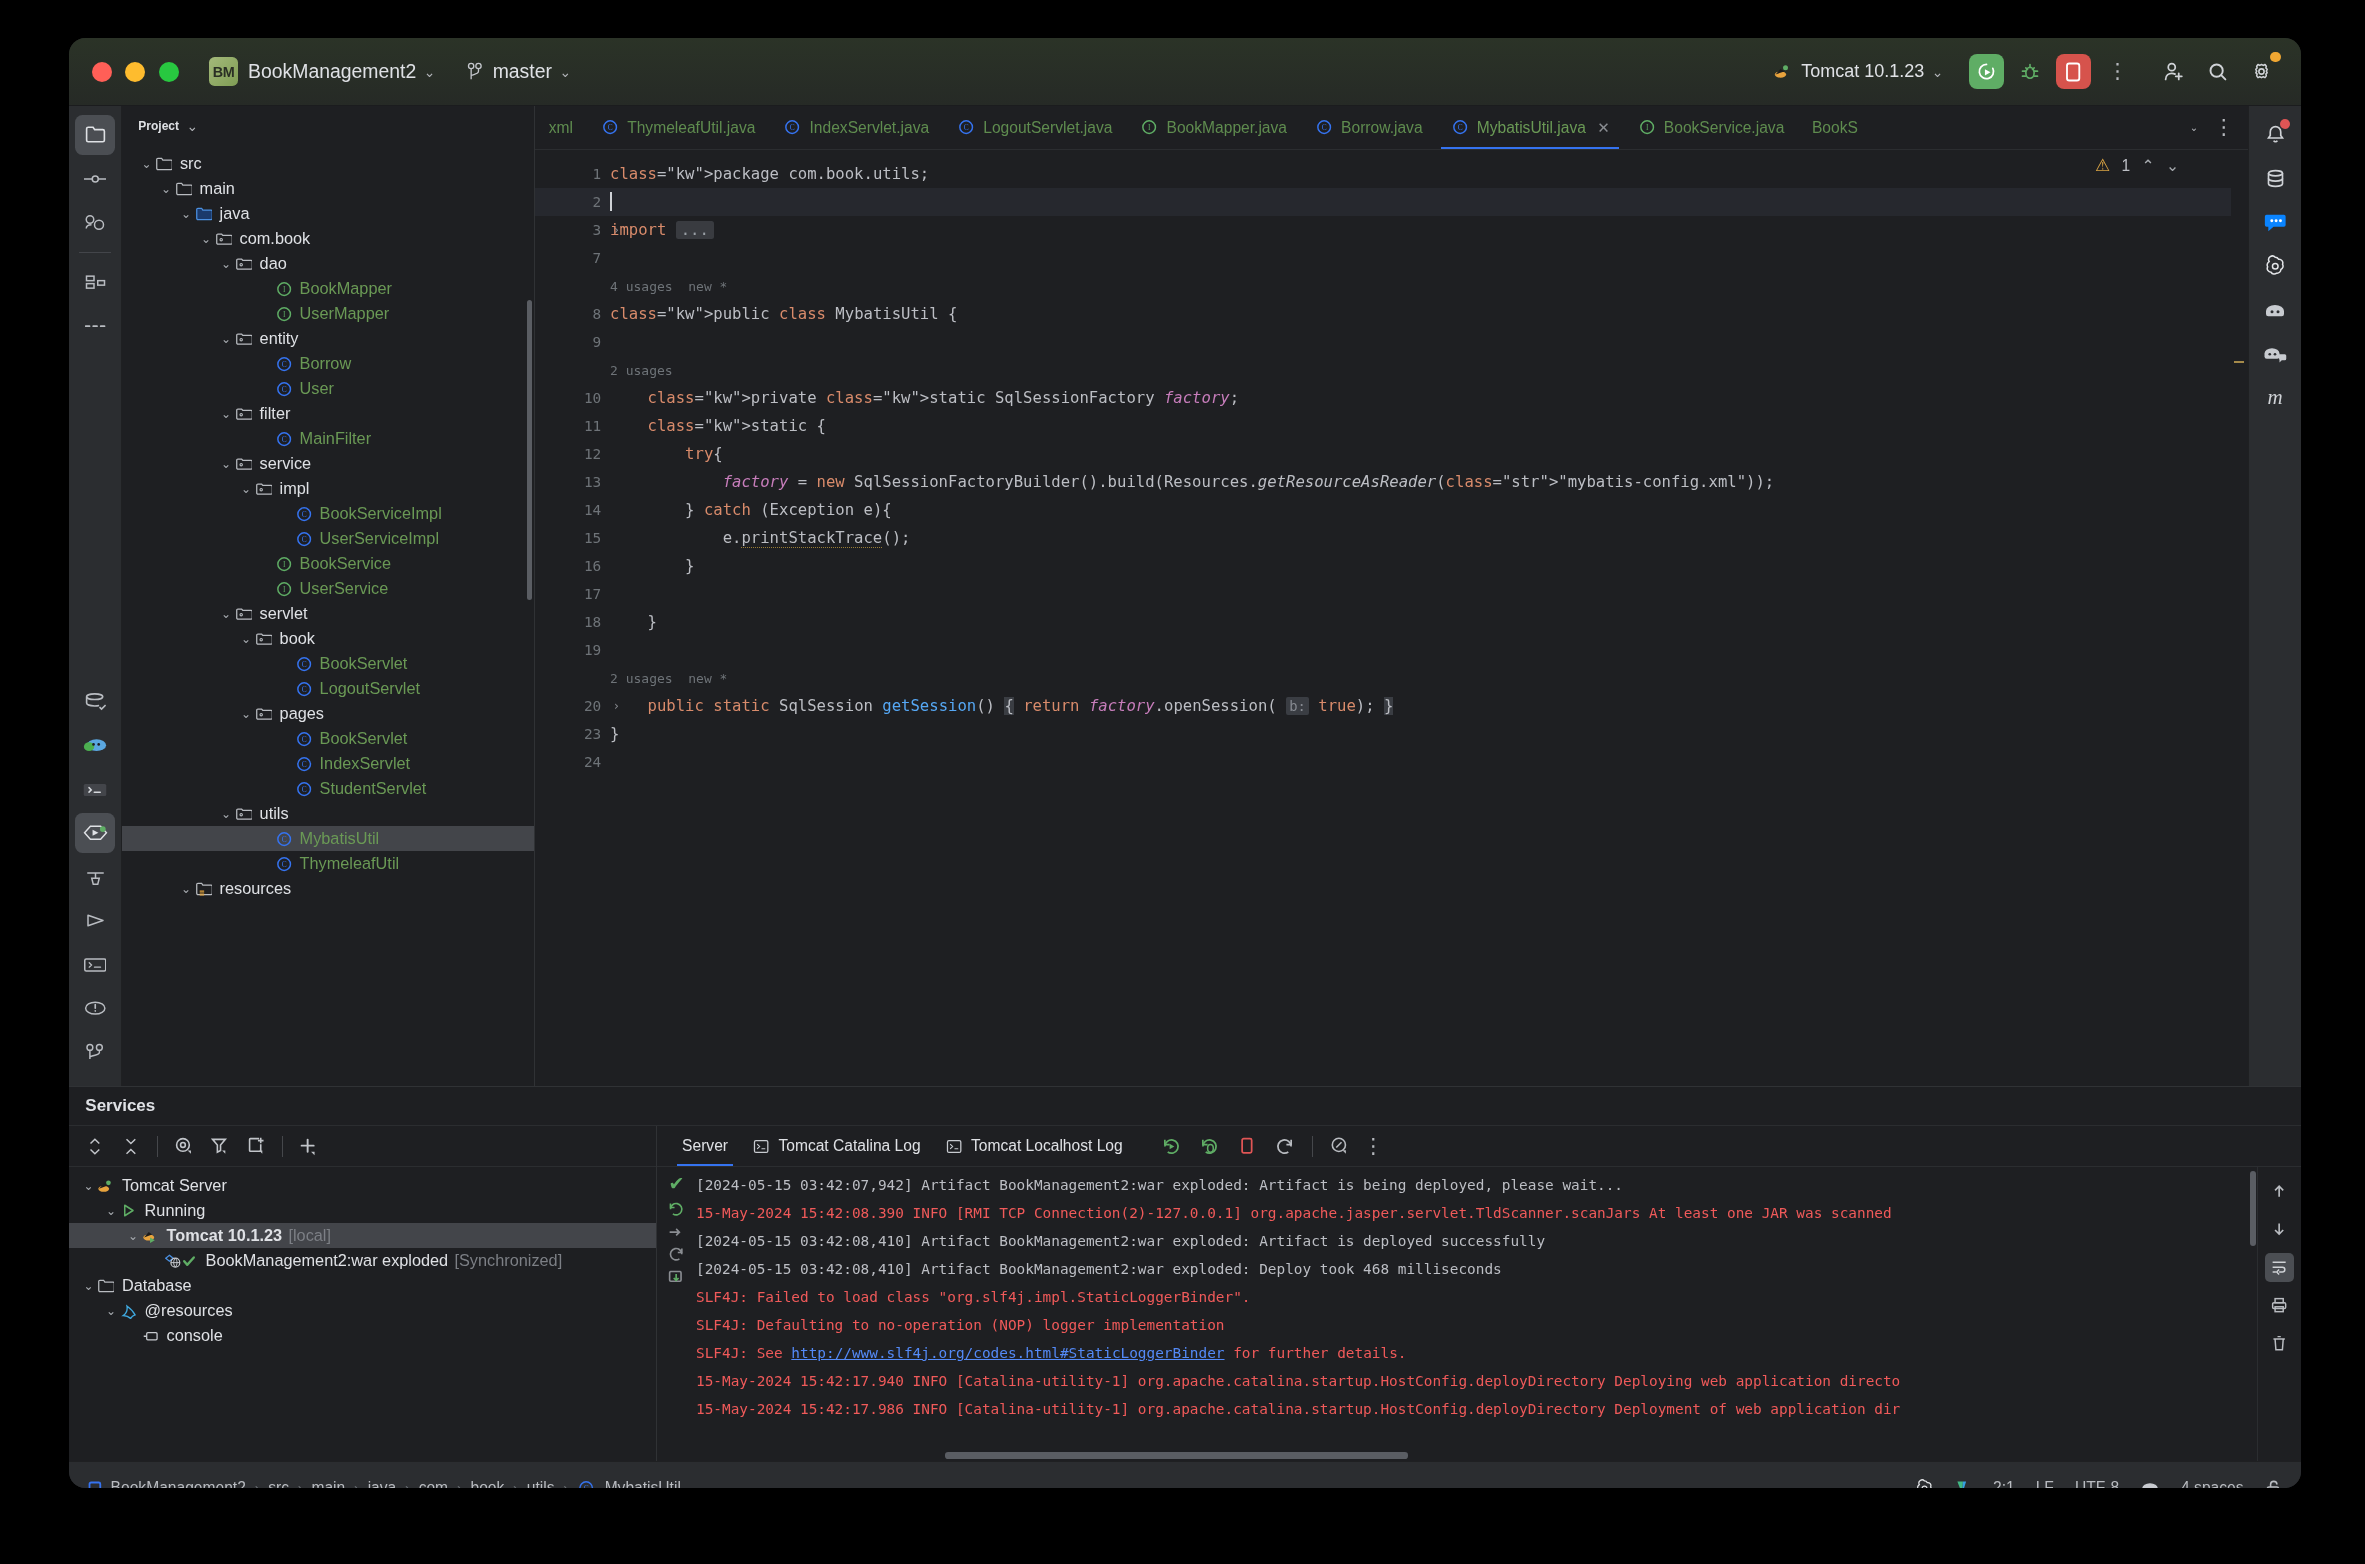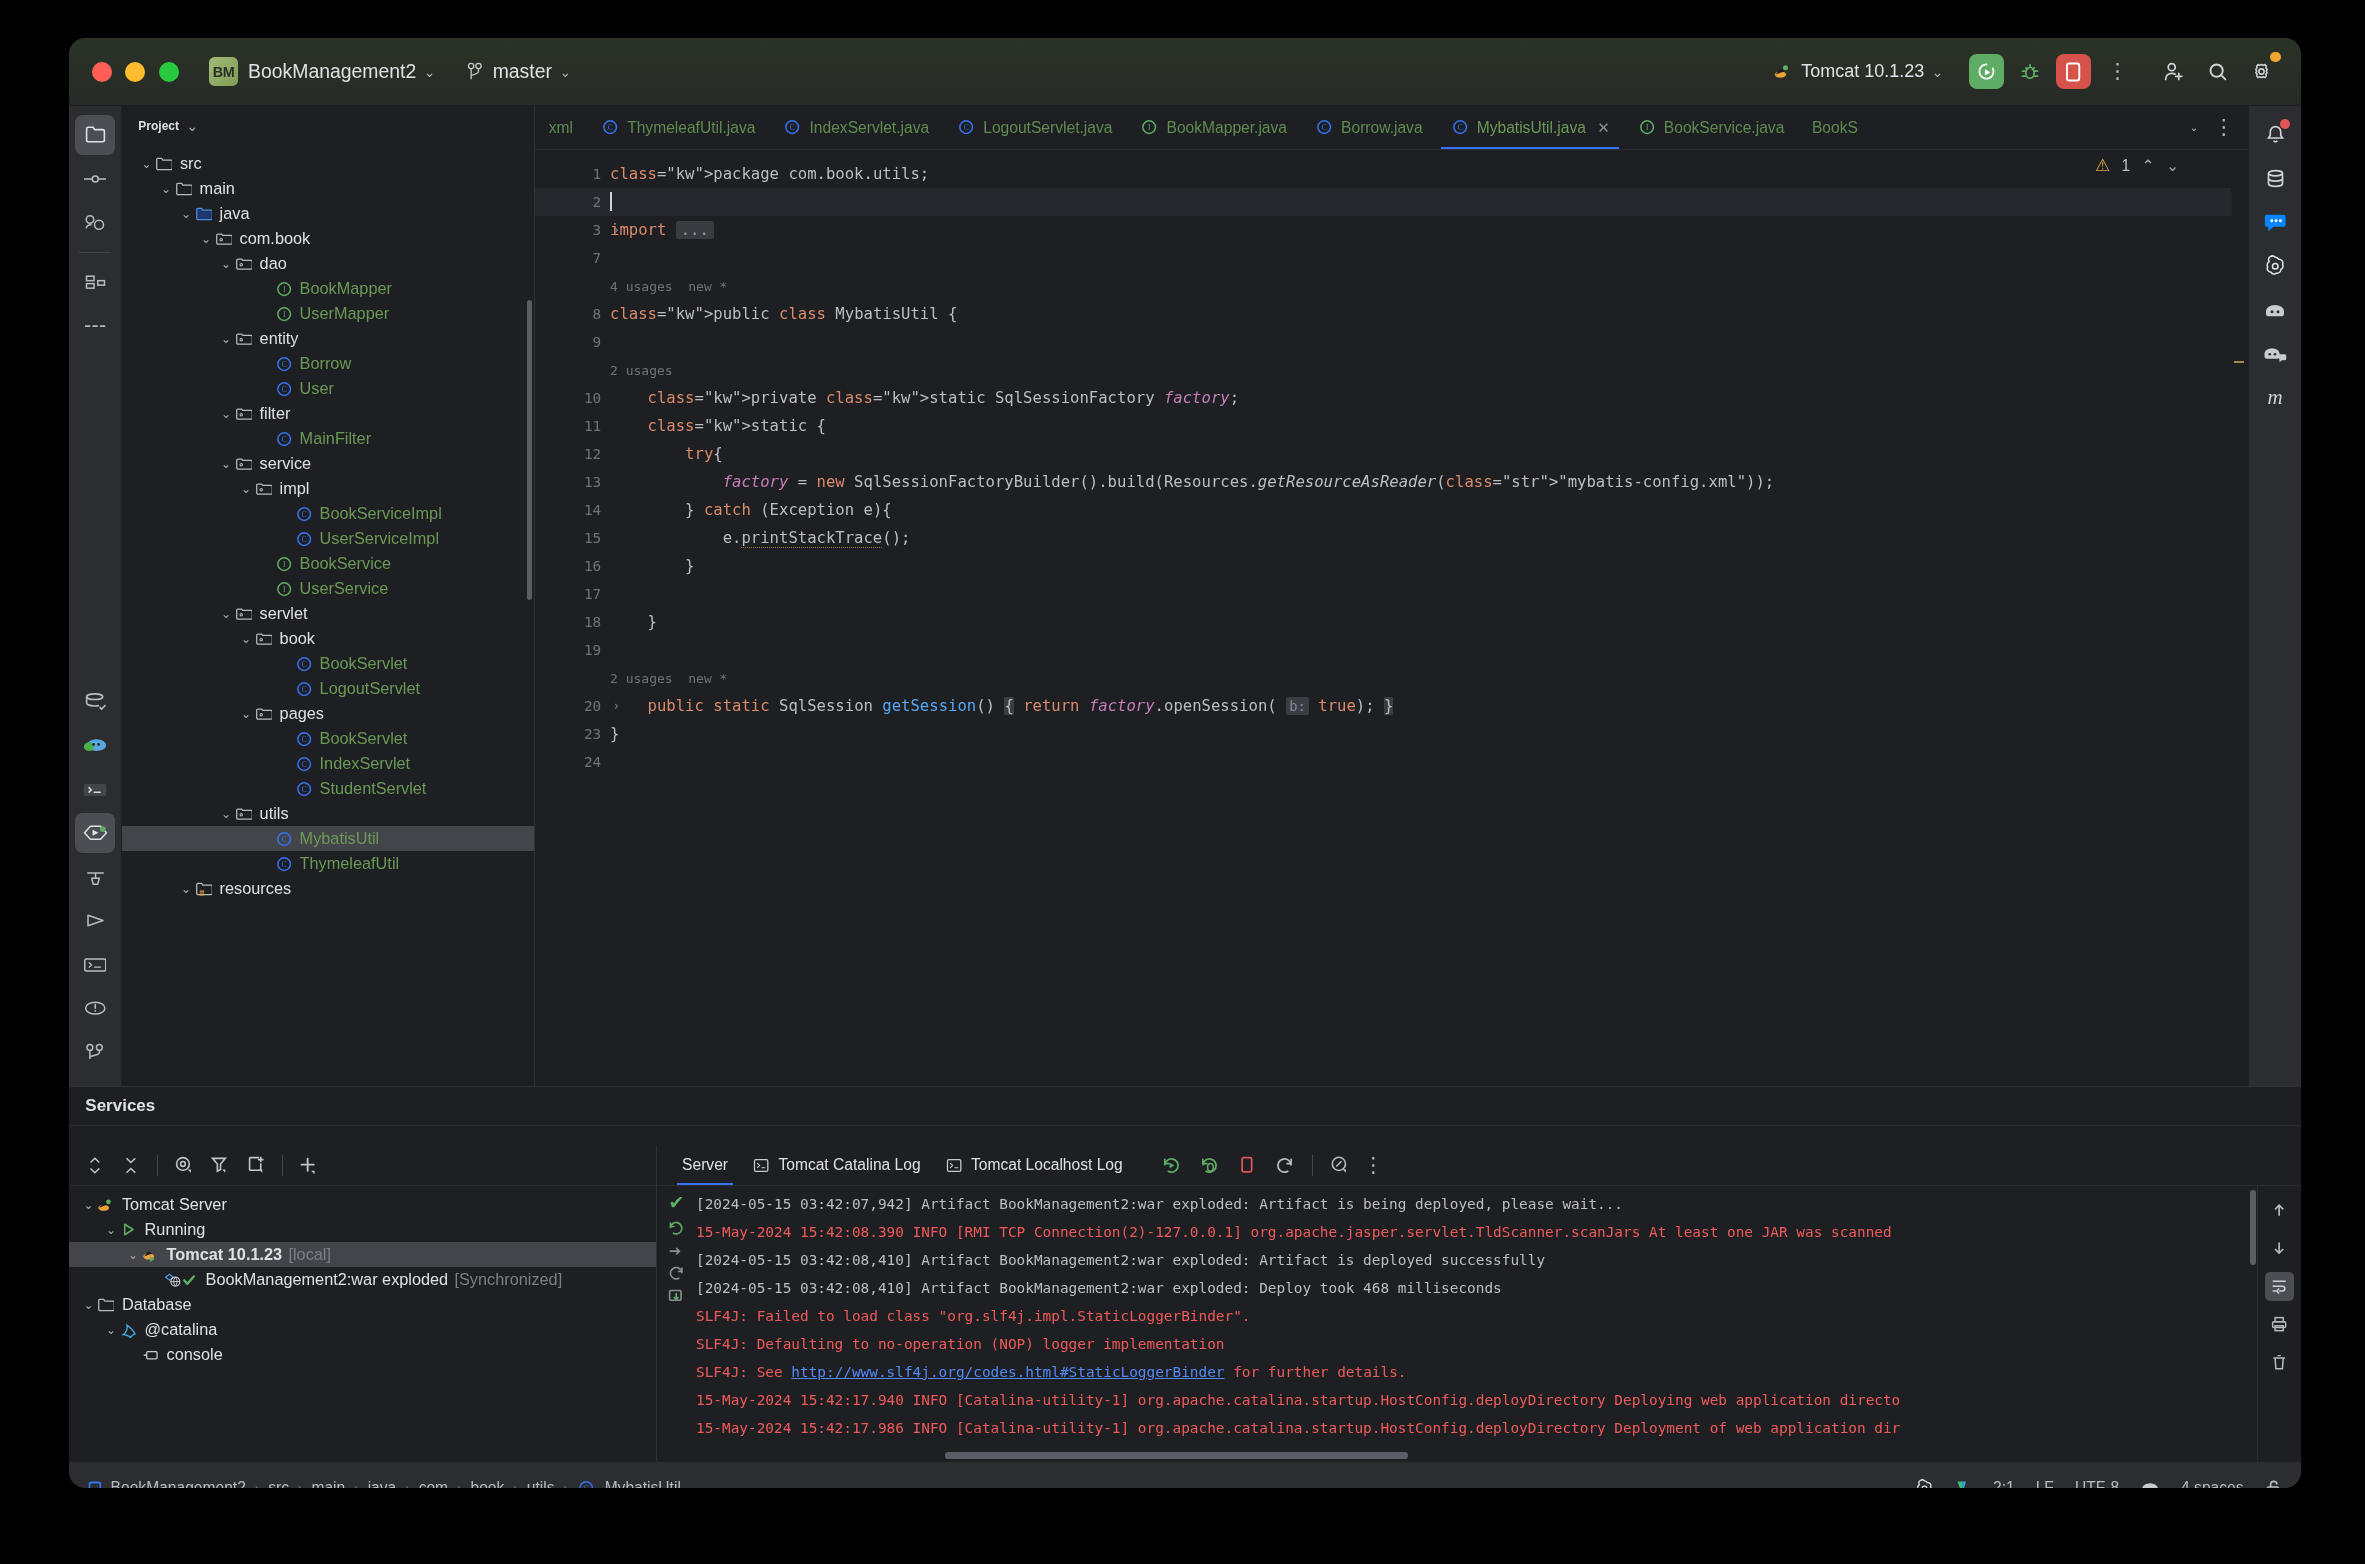--- a/index.html
+++ b/index.html
@@ -160,21 +160,21 @@
   }
   .marker-line { position: absolute; right: 3.8px; width: 10px; height: 1.9px; background: #a58a4a; }
   
   .rrail {
     width: 53px; background: #2b2d30; border-left: 0.6px solid #1f2022;
     display: flex; flex-direction: column; align-items: center; padding-top: 8.8px;
   }
   
   .services {
     height: 375px; background: #1e1f22; border-top: 0.6px solid #303235;
-    display: flex; flex-direction: column; gap: 19px;
+    display: flex; flex-direction: column;
   }
   .svc-head { height: 39px; display: flex; align-items: center; padding-left: 16.3px; border-bottom: 0.6px solid #2b2d30;}
   .svc-title { color: #dfe1e5; font-size: 17px; font-weight: bold;}
   .svc-body { flex: 1; display: flex; min-height: 0; }
   .svc-left { width: 588px; border-right: 0.6px solid #303235; display:flex; flex-direction: column; }
   .svc-toolbar { height: 41px; display: flex; align-items: center; gap: 7.5px; padding-left: 11.3px; border-bottom: 0.6px solid #2b2d30;}
   .tb-ico { width: 29px; height: 29px; display:flex; align-items:center; justify-content:center; color:#c2c5ca;}
   .tb-div { width: 0.6px; height: 21px; background: #45474b; margin: 0 3.8px; }
   .svc-tree { flex: 1; padding-top: 6.3px; }
   .svc-right { flex: 1; display: flex; flex-direction: column; min-width: 0;}
@@ -1022,21 +1022,21 @@
               <span class="tname">Database</span>
             </div>
             <div class="trow">
               <span style="display: inline-block; flex: 0 0 auto; width: 34px;"></span>
               <span class="tw">⌄</span>
               <span class="ticon">
                 <svg width="16.3" height="16.3" viewBox="0 0 22 22">
                   <path d="M3 17 c4 -3 6 -8 5 -13 c4 3 8 6 11 12 c-3 1 -5 3 -6 5 c-3 -3 -7 -4 -10 -4 z" fill="none" stroke="#3fa9e0" stroke-width="1.8"></path>
                 </svg>
               </span>
-              <span class="tname">@catalina</span>
+              <span class="tname">@resources</span>
             </div>
             <div class="trow">
               <span style="display: inline-block; flex: 0 0 auto; width: 56px;"></span>
               <span class="tw empty">⌄</span>
               <span class="ticon">
                 <svg width="16.3" height="12.5" viewBox="0 0 22 16">
                   <rect x="5" y="3" width="14" height="10" rx="1.5" fill="none" stroke="#c8cbd0" stroke-width="1.7"></rect>
                   <path d="M1 8 h4" stroke="#c8cbd0" stroke-width="1.7"></path>
                 </svg>
               </span>

